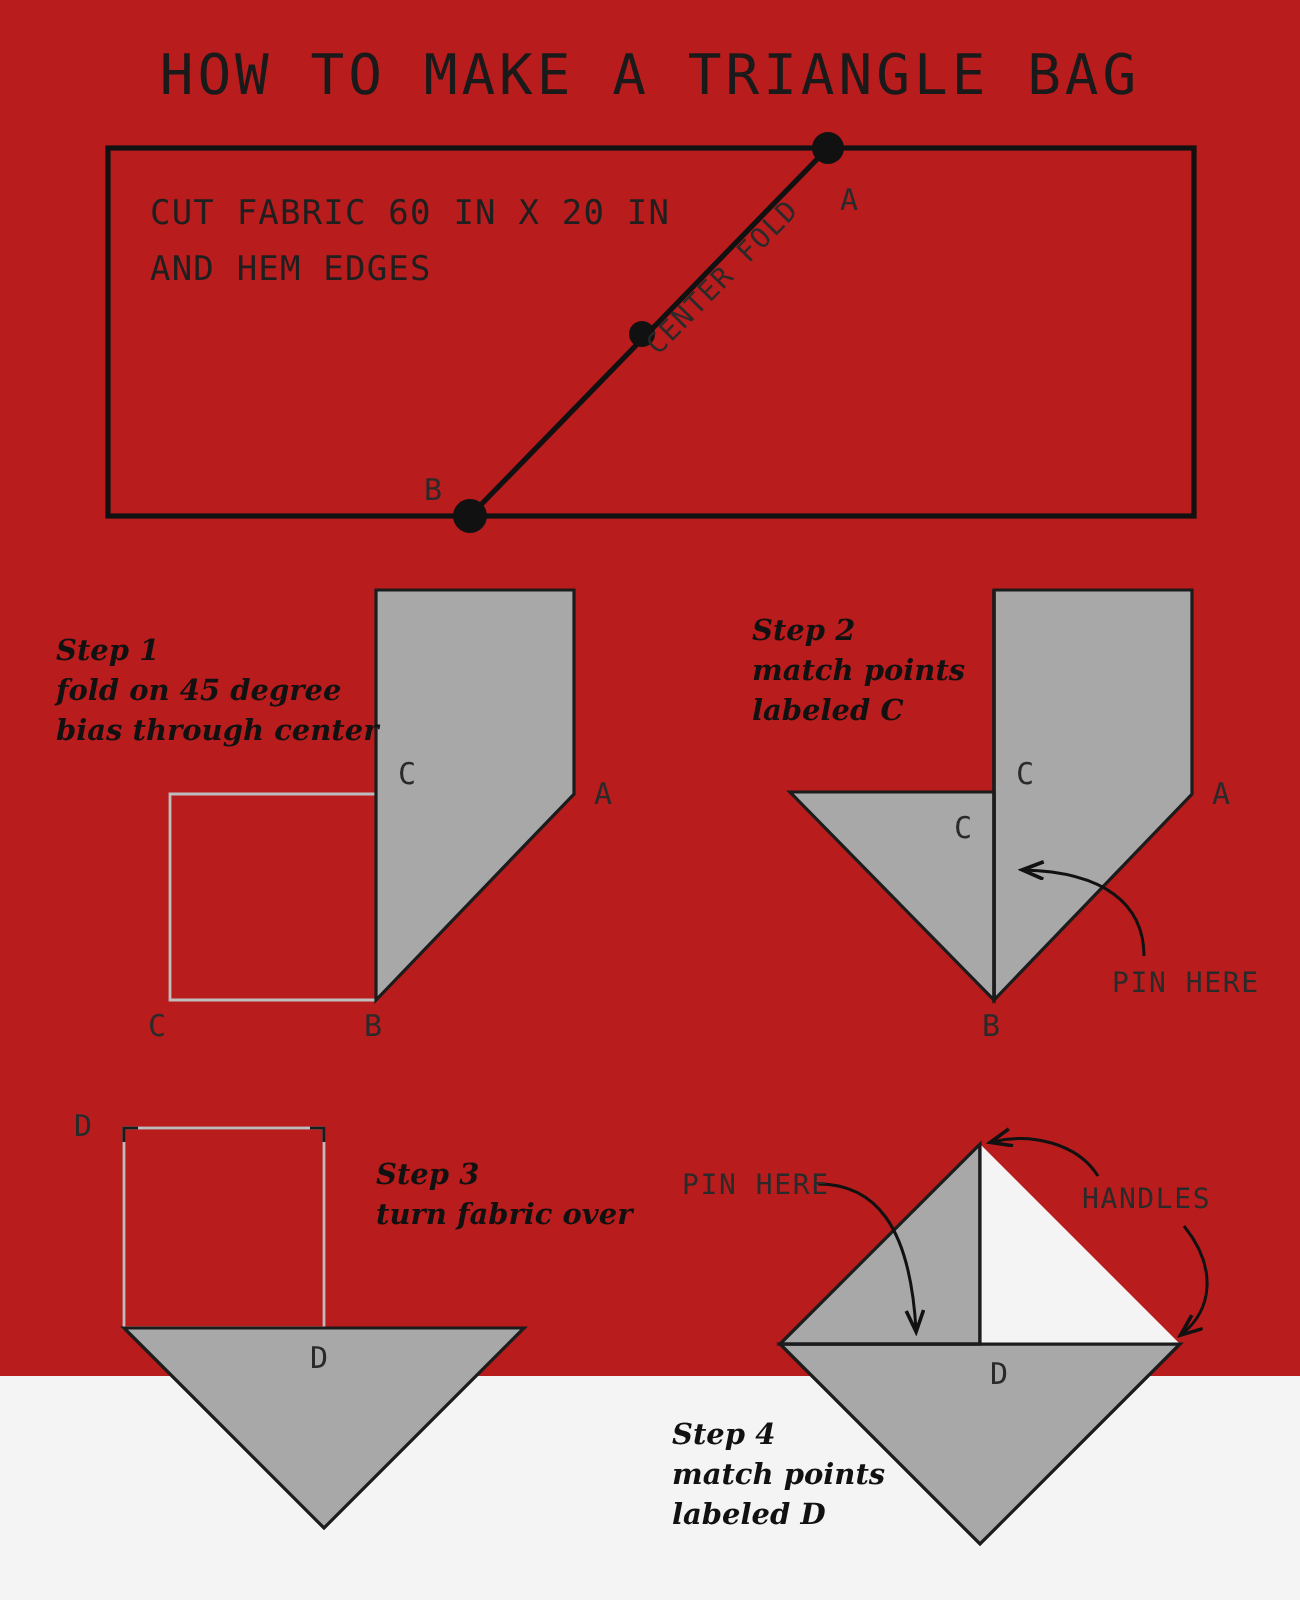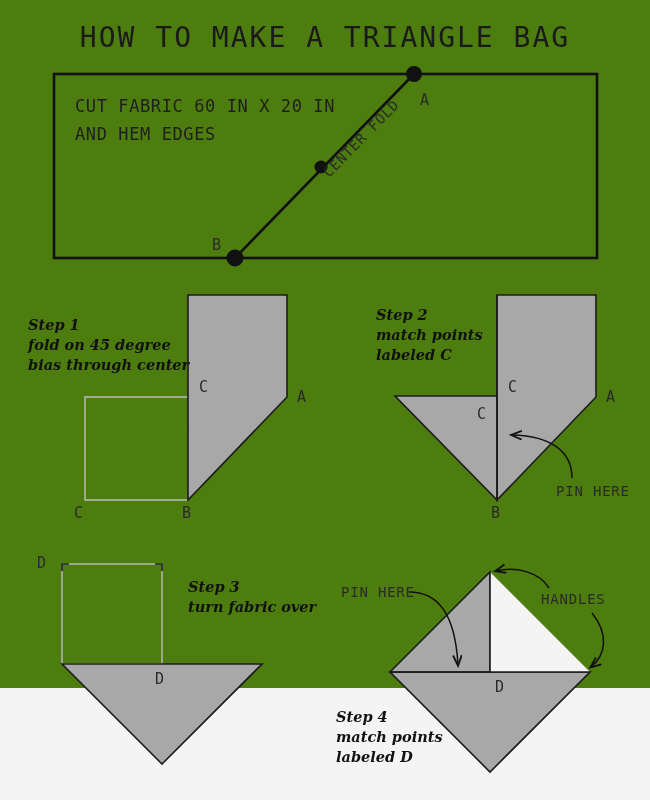--- a/index.html
+++ b/index.html
@@ -12,21 +12,21 @@
     height: 800px;
     position: relative;
     overflow: hidden;
     font-family: "DejaVu Sans", sans-serif;
   }
   #sheet {
     position: absolute;
     left: 0; top: 0;
     width: 650px;
     height: 688px;
-    background: #4d7c0f;
+    background: #b91c1c;
   }
   svg.canvas {
     position: absolute;
     left: 0; top: 0;
     width: 650px;
     height: 800px;
     display: block;
   }
   .title-text {
     font-family: "DejaVu Sans Mono", monospace;

